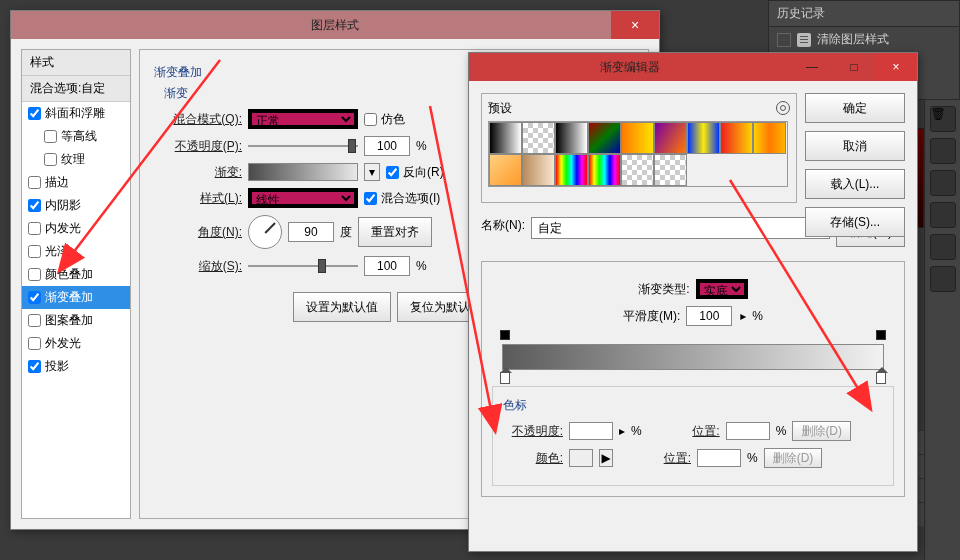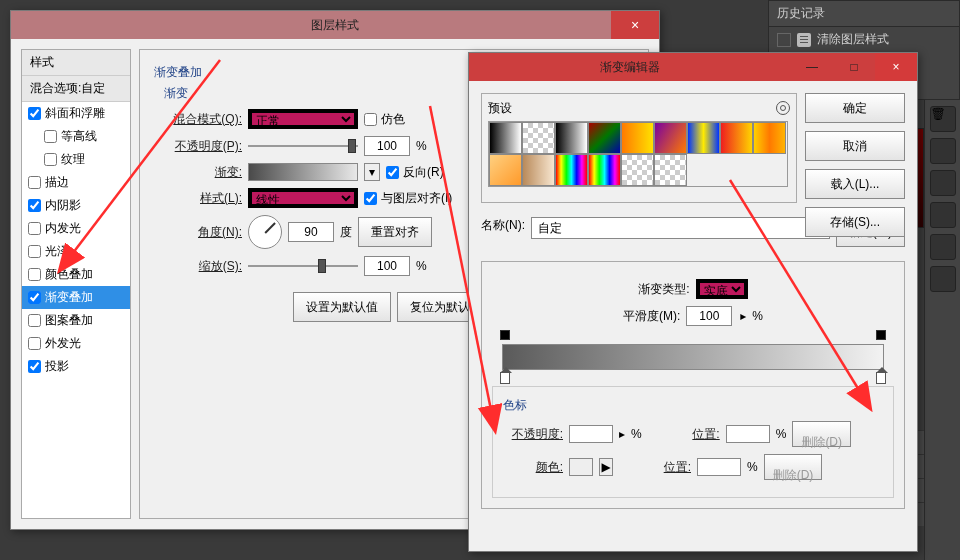--- a/index.html
+++ b/index.html
@@ -71,21 +71,21 @@
   .type-group{ border:1px solid #aaa; padding:10px; position:relative;}
   .gedit-bar{ position:relative; margin:18px 10px 8px 10px; height:26px;}
   .gedit-track{ height:26px; border:1px solid #888; background:linear-gradient(90deg,#5a5a5a,#f2f2f2);}
   .opstop{ position:absolute; top:-14px; width:10px;height:10px; background:#000; border:1px solid #333;}
   .colstop{ position:absolute; bottom:-14px; width:10px;height:12px; background:#fff; border:1px solid #555;}
   .colstop::before{content:"";position:absolute;left:-1px;top:-6px;border-left:6px solid transparent;border-right:6px solid transparent;border-bottom:6px solid #555;}
   .stops-group{ border:1px solid #ccc; padding:10px; margin-top:16px;}
   .stops-group .frow .flabel{width:60px;text-align:right;}
   .mini-swatch{ width:24px;height:18px;border:1px solid #888;background:#eee;display:inline-block;}
   .tri-btn{ width:14px;height:18px;border:1px solid #888;background:#eee;display:inline-flex;align-items:center;justify-content:center;}
-  .stops-group .btn{height:20px;padding:12px 8px;}
+  .stops-group .btn{height:20px;padding:0 8px;}
   .stops-group input.num{width:44px;height:18px;}
 
   
   svg.overlay{ position:absolute; left:0; top:0; width:960px; height:560px; pointer-events:none; }
 </style>
 </head>
 <body>
 
 <div class="bg-panel history">
   <div class="history-title">历史记录</div>
@@ -202,21 +202,21 @@
             <input type="checkbox" checked="" style="">
             <span>反向(R)</span>
           </label>
       </div>
 
       <div class="frow">
         <span class="flabel">样式(L):</span>
         <select class="sel-wide"><option>线性</option></select>
         <label class="cb">
             <input type="checkbox" checked="" style="">
-            <span>与图层对齐(I)</span>
+            <span>混合选项(I)</span>
           </label>
       </div>
 
       <div class="frow">
         <span class="flabel">角度(N):</span>
         <span class="angle"></span>
         <input type="text" class="num" value="90" style="">
         <span>度</span>
         <button class="btn">重置对齐</button>
       </div>

